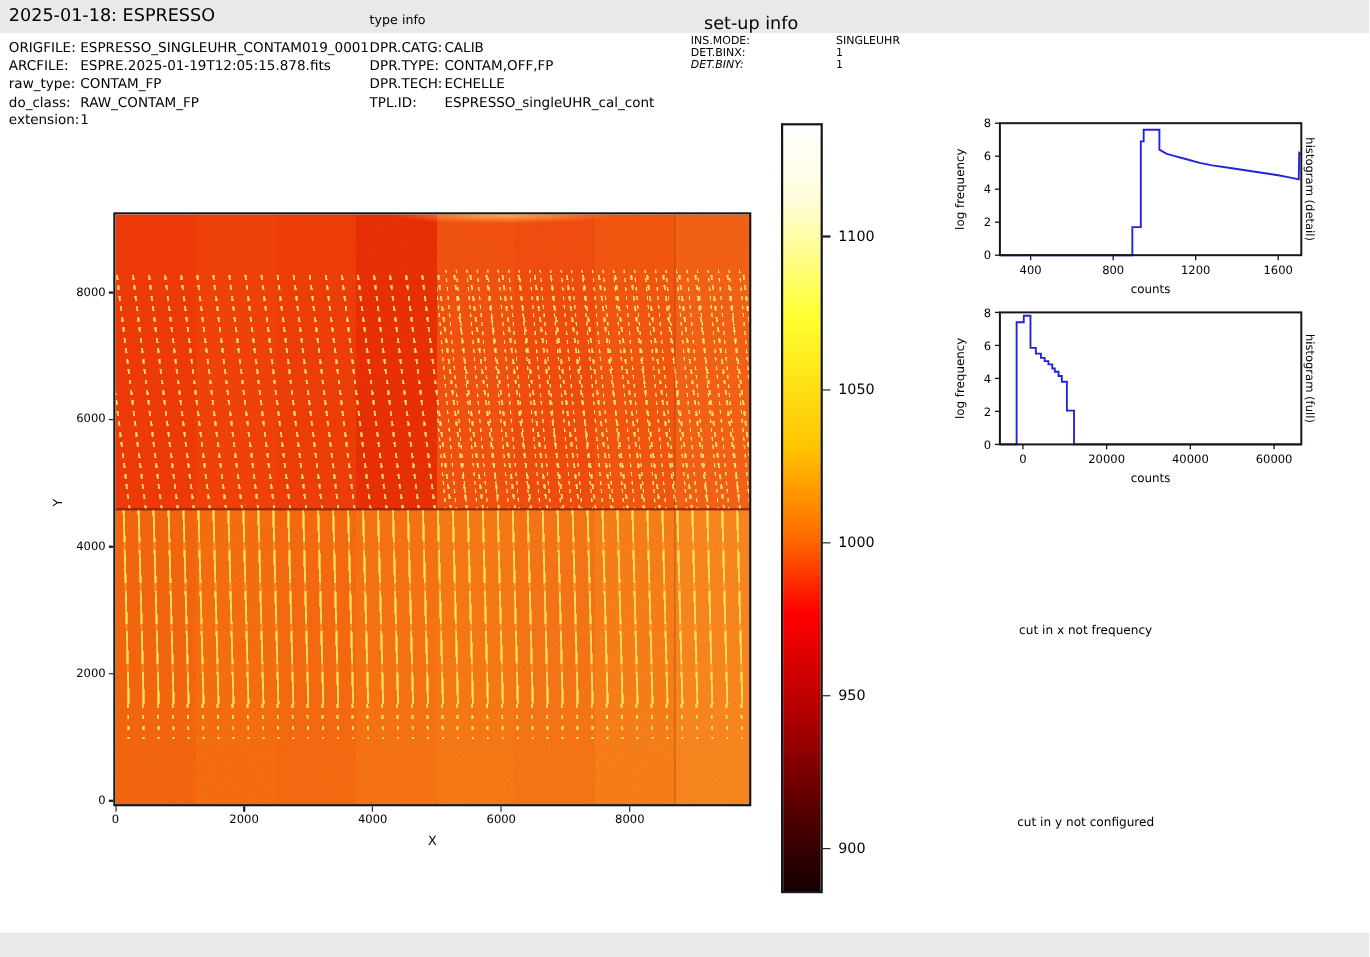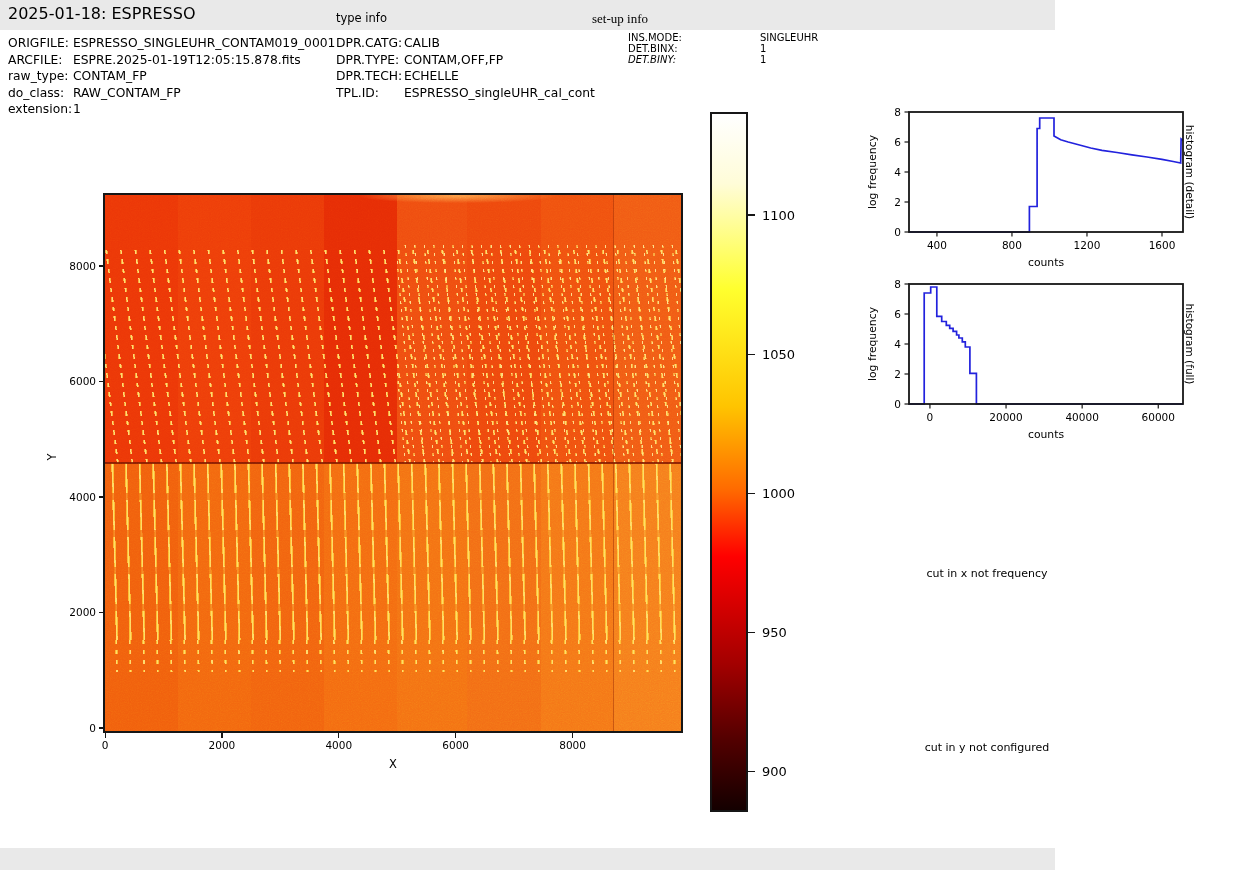--- a/index.html
+++ b/index.html
@@ -1,25 +1,25 @@
 <!DOCTYPE html>
 <html><head>
 <meta charset="utf-8">
 <style>
   html,body{margin:0;padding:0;background:#ffffff;}
   #page{position:relative;width:1245px;height:870px;background:#ffffff;
         font-family:"DejaVu Sans",sans-serif;color:#000;overflow:hidden;}
-  .bar{position:absolute;left:0;width:1055px;background:#e9e9e9;}
+  .bar{position:absolute;left:0;width:1245px;background:#e9e9e9;}
   #topbar{top:0;height:30px;}
   #botbar{top:848px;height:22px;}
   .abs{position:absolute;}
   .lbl{white-space:nowrap;}
   #title{left:8px;top:4px;font-size:16px;}
   #typeinfo-h{left:336px;top:11px;font-size:11.5px;}
-  #setupinfo-h{left:592px;top:11px;font-size:13px;font-family:Liberation Serif, serif;}
+  #setupinfo-h{left:640px;top:11px;font-size:16px;}
   .inforow{position:absolute;font-size:12.3px;white-space:nowrap;}
   .inforow .k{display:inline-block;}
   .setrow{position:absolute;font-size:10px;white-space:nowrap;}
   .setrow .k{display:inline-block;width:132px;}
   
   #plot-frame{left:103px;top:193px;width:576px;height:536px;border:2px solid #161616;}
   #img{position:absolute;left:0;top:0;width:576px;height:536px;overflow:hidden;}
   #upper-bg{position:absolute;left:0;top:0;width:576px;height:268px;
     background:linear-gradient(to right,#ec3607 0 73px,#ee3d09 73px 146px,#eb3908 146px 219px,
       #e62c05 219px 292px,#ef4c10 292px 362px,#ee470d 362px 436px,#f0500f 436px 508px,#f15a14 508px 576px);}

